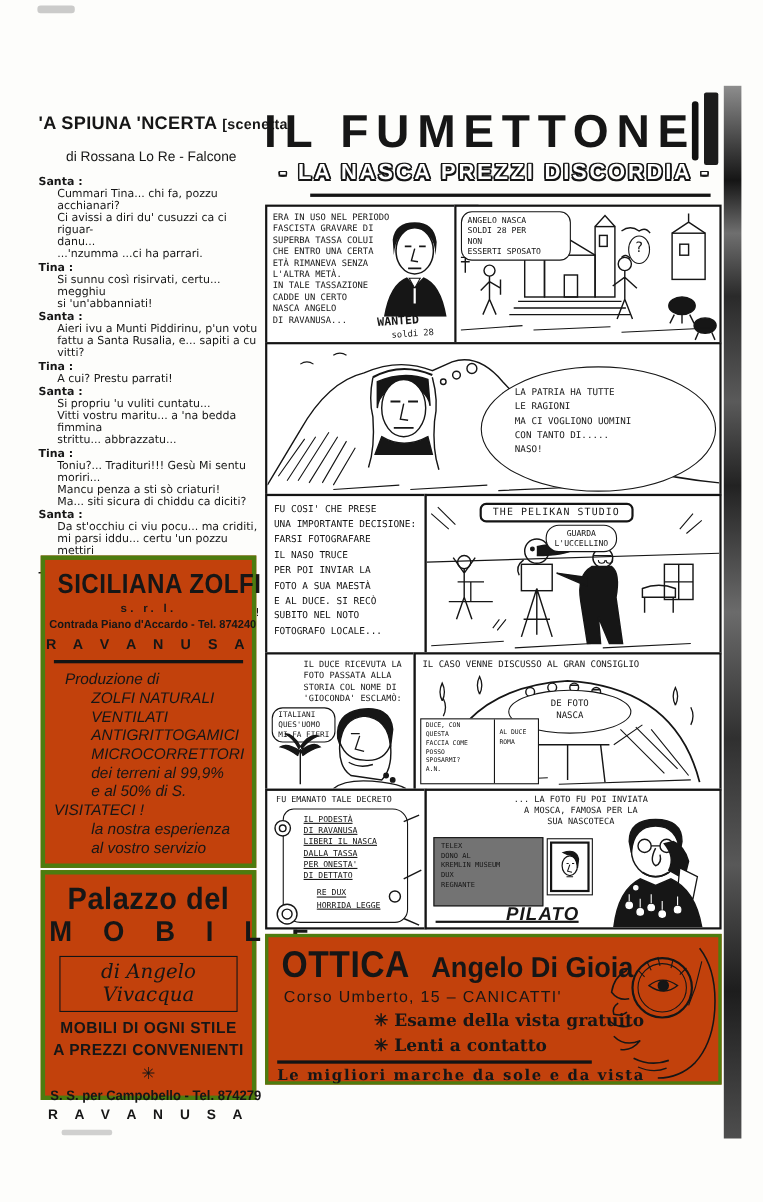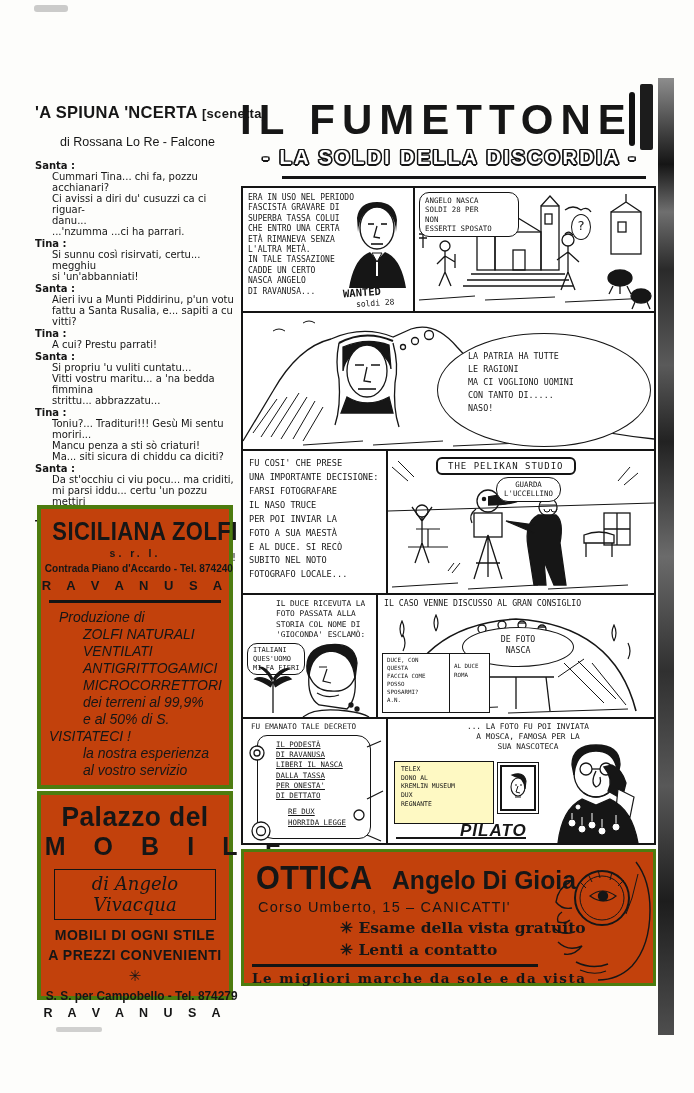--- a/index.html
+++ b/index.html
@@ -51,21 +51,21 @@
   .panel{border:2px solid #141414;background:#fff;box-sizing:border-box;overflow:hidden;}
   .cap{font-family:"DejaVu Sans Mono",monospace;white-space:pre-line;line-height:1.3;}
   .bubble{border:1.5px solid #141414;background:#fff;font-family:"DejaVu Sans Mono",monospace;
           white-space:pre-line;line-height:1.25;box-sizing:border-box;}
   svg{display:block;}
   .sign{border:2px solid #141414;border-radius:6px;font-family:"DejaVu Sans Mono",monospace;
         letter-spacing:1px;background:#fff;}
   .scroll-box{border:1.5px solid #141414;border-radius:10px 14px 12px 16px;background:#fff;
               font-family:"DejaVu Sans Mono",monospace;}
   .u{text-decoration:underline;}
-  .telex{border:1.5px solid #141414;background:#fef9c3;font-family:"DejaVu Sans Mono",monospace;
+  .telex{border:1.5px solid #141414;background:#737373;font-family:"DejaVu Sans Mono",monospace;
          white-space:pre-line;line-height:1.35;}
   .stamp{border:2px solid #141414;outline:1px solid #141414;outline-offset:2px;background:#fff;}
   .signature{font-family:"Liberation Sans",sans-serif;font-weight:800;font-style:italic;font-size:17px;letter-spacing:1px;}
   
   .ottica{left:241px;top:849px;width:415px;height:137px;border-width:3px;}
   .ot-title{position:absolute;left:12px;top:6px;white-space:nowrap;}
   .ot-brand{font-size:34px;font-weight:800;letter-spacing:.5px;display:inline-block;transform:scaleX(.9);transform-origin:left;}
   .ot-owner{font-size:26px;font-weight:bold;display:inline-block;margin-left:2px;transform:scaleX(.95);transform-origin:left;}
   .ot-addr{position:absolute;left:14px;top:47px;font-size:14.5px;letter-spacing:1.2px;white-space:nowrap;}
   .ot-bullet{position:absolute;left:96px;font-family:"DejaVu Serif",serif;font-weight:bold;font-size:15.5px;white-space:nowrap;}
@@ -163,21 +163,21 @@
     <div class="mob-l2">M O B I L E</div>
     <div class="mob-script">di Angelo Vivacqua</div>
     <div class="mob-line">MOBILI DI OGNI STILE</div>
     <div class="mob-line" style="margin-top:4px;">A PREZZI CONVENIENTI</div>
     <div class="mob-star">✳</div>
     <div class="mob-road">S. S. per Campobello - Tel. 874279</div>
     <div class="mob-city">R A V A N U S A</div>
   </div>
 
   <div class="abs masthead">IL FUMETTONE</div>
-  <div class="abs episode">- LA SOLDI DELLA DISCORDIA -</div>
+  <div class="abs episode">- LA NASCA PREZZI DISCORDIA -</div>
   <div class="abs episode-rule"></div>
 
   <div class="abs panel" style="left:241px;top:186px;width:194px;height:127px;">
     <div class="abs cap" style="left:5px;top:5px;width:112px;font-size:8px;">ERA IN USO NEL PERIODO
 FASCISTA GRAVARE DI
 SUPERBA TASSA COLUI
 CHE ENTRO UNA CERTA
 ETÀ RIMANEVA SENZA
 L'ALTRA METÀ.
 IN TALE TASSAZIONE

